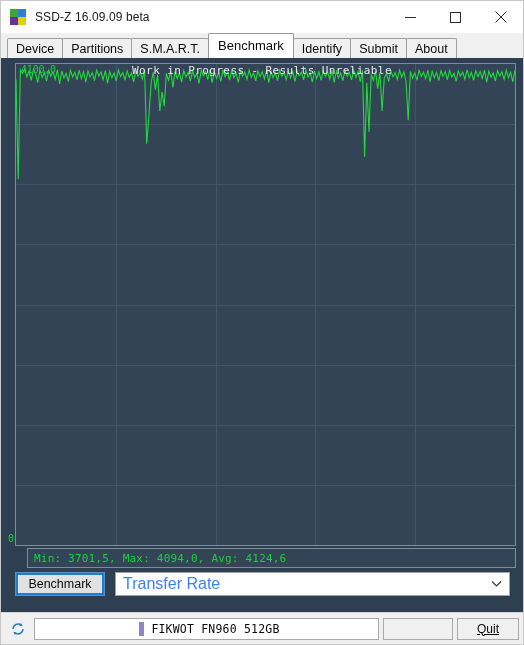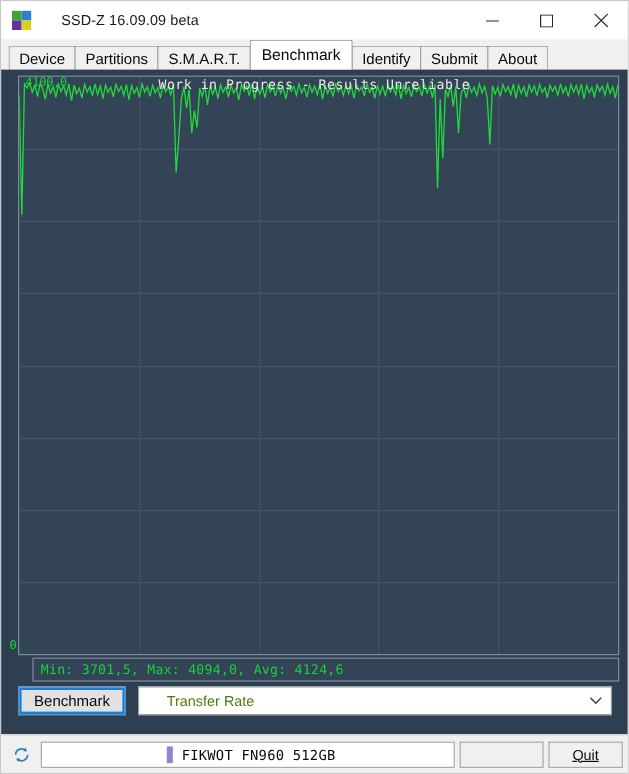--- a/index.html
+++ b/index.html
@@ -26,21 +26,20 @@
   }
 
   
   .titlebar {
     height: 32px;
     background: #ffffff;
     display: flex;
     align-items: center;
     flex: 0 0 auto;
     position: relative;
-    gap: 16px;
   }
   .app-logo {
     width: 16px;
     height: 16px;
     margin-left: 9px;
     margin-right: 9px;
     display: grid;
     grid-template-columns: 1fr 1fr;
     grid-template-rows: 1fr 1fr;
     flex: 0 0 auto;
@@ -227,23 +226,23 @@
     flex: 1 1 auto;
     height: 24px;
     background: #ffffff;
     border: 1px solid #9fa3a7;
     box-sizing: border-box;
     display: flex;
     align-items: center;
     position: relative;
   }
   .combo-value {
-    font-size: 12px;
-    color: #4d7c0f;
-    padding-left: 23px;
+    font-size: 16px;
+    color: #3b82f6;
+    padding-left: 7px;
     flex: 1 1 auto;
     white-space: nowrap;
     overflow: hidden;
   }
   .combo-arrow {
     width: 26px;
     display: flex;
     align-items: center;
     justify-content: center;
     color: #3a3a3a;

